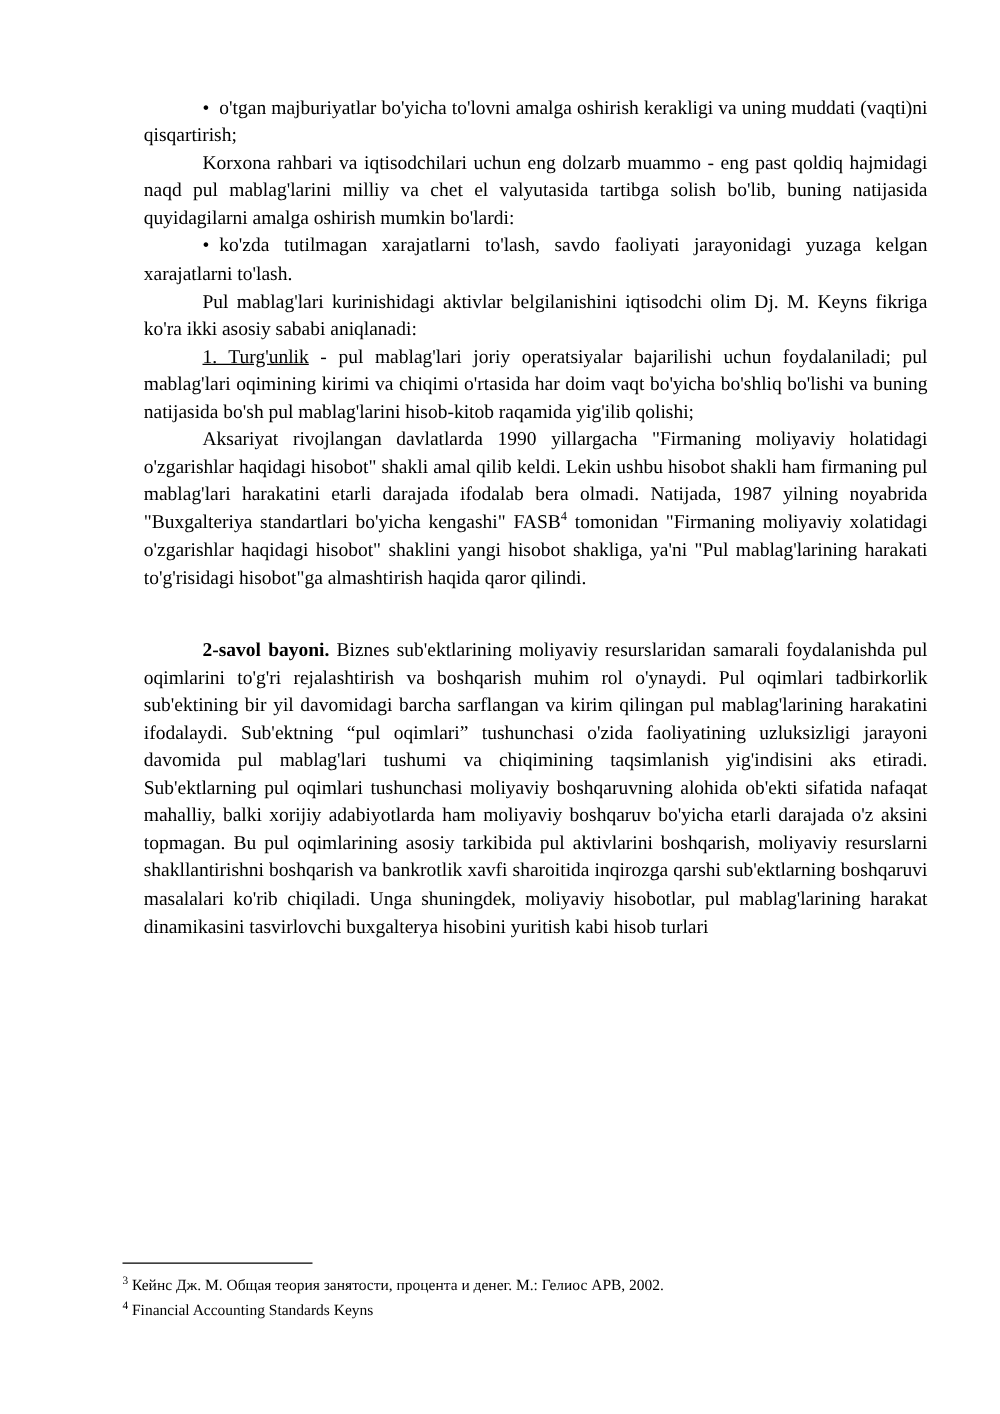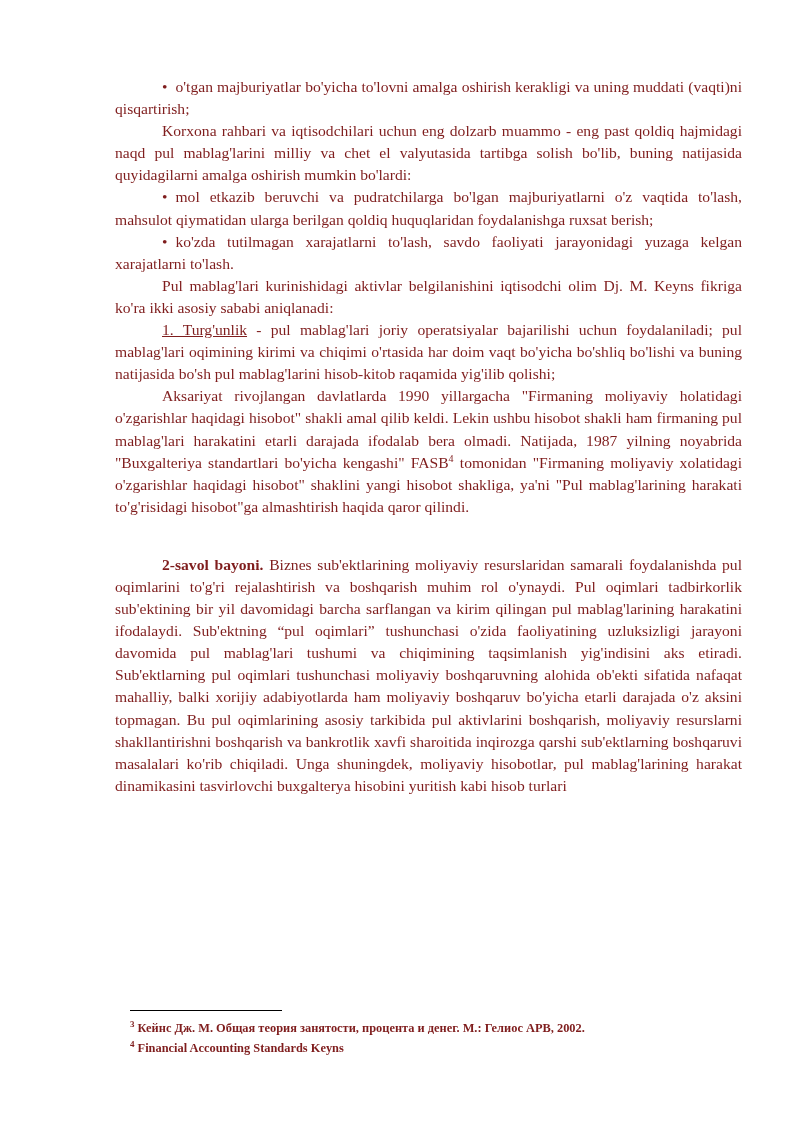--- a/index.html
+++ b/index.html
@@ -4,21 +4,21 @@
 <style>
   * { box-sizing: border-box; }
   html, body { margin: 0; padding: 0; background: #ffffff; }
   .page {
     position: relative;
     width: 800px;
     height: 1131px;
     background: #ffffff;
     overflow: hidden;
     font-family: "Liberation Serif", serif;
-    color: #7f1d1d;
+    color: #000000;
   }
   .content {
     position: absolute;
     left: 115px;
     top: 76px;
     width: 627px;
   }
   .para {
     margin: 0;
     font-size: 15.6px;
@@ -26,24 +26,23 @@
     text-align: justify;
     text-indent: 47px;
   }
   .para.spaced { margin-top: 36px; }
   .u { text-decoration: underline; }
   .b { font-weight: bold; }
   .bullet { margin-right: 8px; }
   sup.ref { font-size: 10px; line-height: 0; }
   .footnotes {
     position: absolute;
-    left: 130px;
+    left: 98px;
     top: 1010px;
     width: 627px;
-    font-weight: bold;
   }
   .fn-rule {
     width: 152px;
     border-top: 1.6px solid #000;
     margin-bottom: 8px;
   }
   .fn {
     margin: 0;
     font-size: 12.4px;
     line-height: 19.5px;
@@ -55,21 +54,20 @@
 <body>
 
 <div class="page">
   <div class="content">
 
     <p class="para"><span class="bullet">•</span><span>o'tgan majburiyatlar bo'yicha to'lovni amalga oshirish kerakligi va uning muddati (vaqti)ni qisqartirish;</span></p>
 
 
     <p class="para"><span>Korxona rahbari va iqtisodchilari uchun eng dolzarb muammo - eng past qoldiq hajmidagi naqd pul mablag'larini milliy va chet el valyutasida tartibga solish bo'lib, buning natijasida quyidagilarni amalga oshirish mumkin bo'lardi:</span></p>
 
-    <p class="para"><span class="bullet">•</span><span>mol etkazib beruvchi va pudratchilarga bo'lgan majburiyatlarni o'z vaqtida to'lash, mahsulot qiymatidan ularga berilgan qoldiq huquqlaridan foydalanishga ruxsat berish;</span></p>
 
 
     <p class="para"><span class="bullet">•</span><span>ko'zda tutilmagan xarajatlarni to'lash, savdo faoliyati jarayonidagi yuzaga kelgan xarajatlarni to'lash.</span></p>
 
     <p class="para"><span>Pul mablag'lari kurinishidagi aktivlar belgilanishini iqtisodchi olim Dj. M. Keyns fikriga ko'ra ikki asosiy sababi aniqlanadi:</span></p>
 
     <p class="para"><span class="u">1. Turg'unlik</span><span> - pul mablag'lari joriy operatsiyalar bajarilishi uchun foydalaniladi; pul mablag'lari oqimining kirimi va chiqimi o'rtasida har doim vaqt bo'yicha bo'shliq bo'lishi va buning natijasida bo'sh pul mablag'larini hisob-kitob raqamida yig'ilib qolishi;</span></p>
 
 
     <p class="para"><span>Aksariyat rivojlangan davlatlarda 1990 yillargacha "Firmaning moliyaviy holatidagi o'zgarishlar haqidagi hisobot" shakli amal qilib keldi. Lekin ushbu hisobot shakli ham firmaning pul mablag'lari harakatini etarli darajada ifodalab bera olmadi. Natijada, 1987 yilning noyabrida "Buxgalteriya standartlari bo'yicha kengashi" FASB</span><sup class="ref">4</sup><span> tomonidan "Firmaning moliyaviy xolatidagi o'zgarishlar haqidagi hisobot" shaklini yangi hisobot shakliga, ya'ni "Pul mablag'larining harakati to'g'risidagi hisobot"ga almashtirish haqida qaror qilindi.</span></p>

